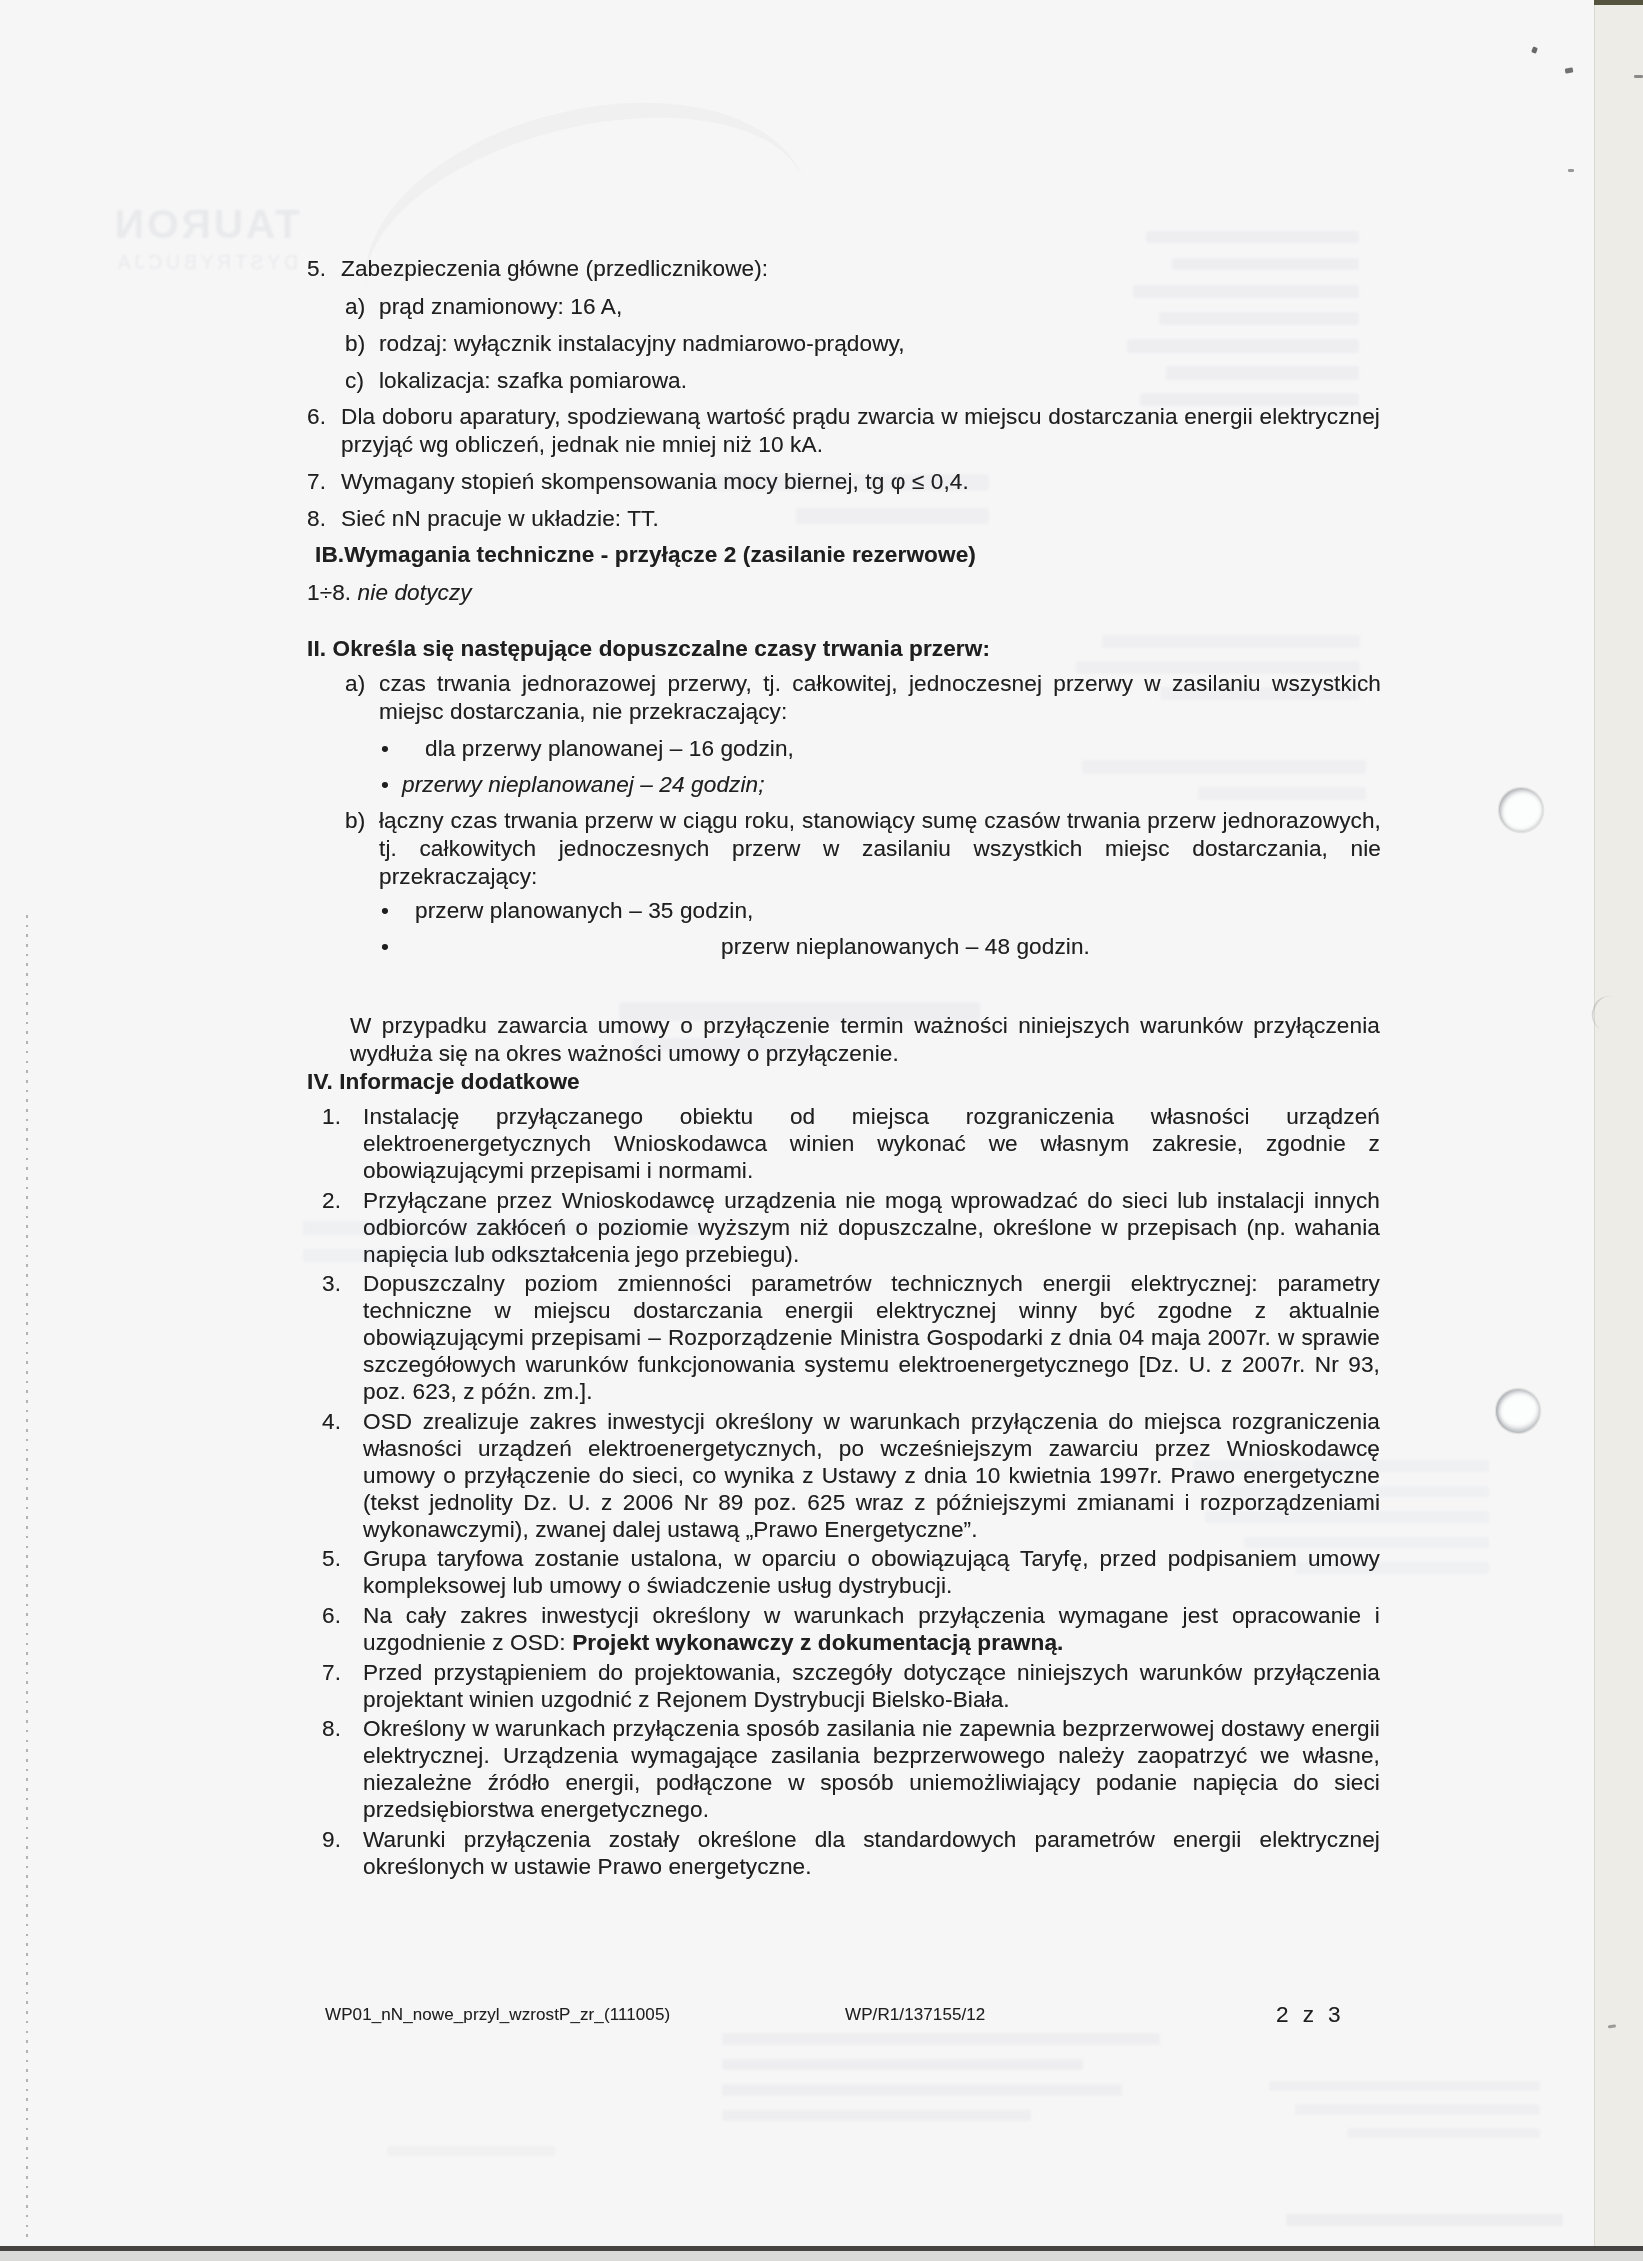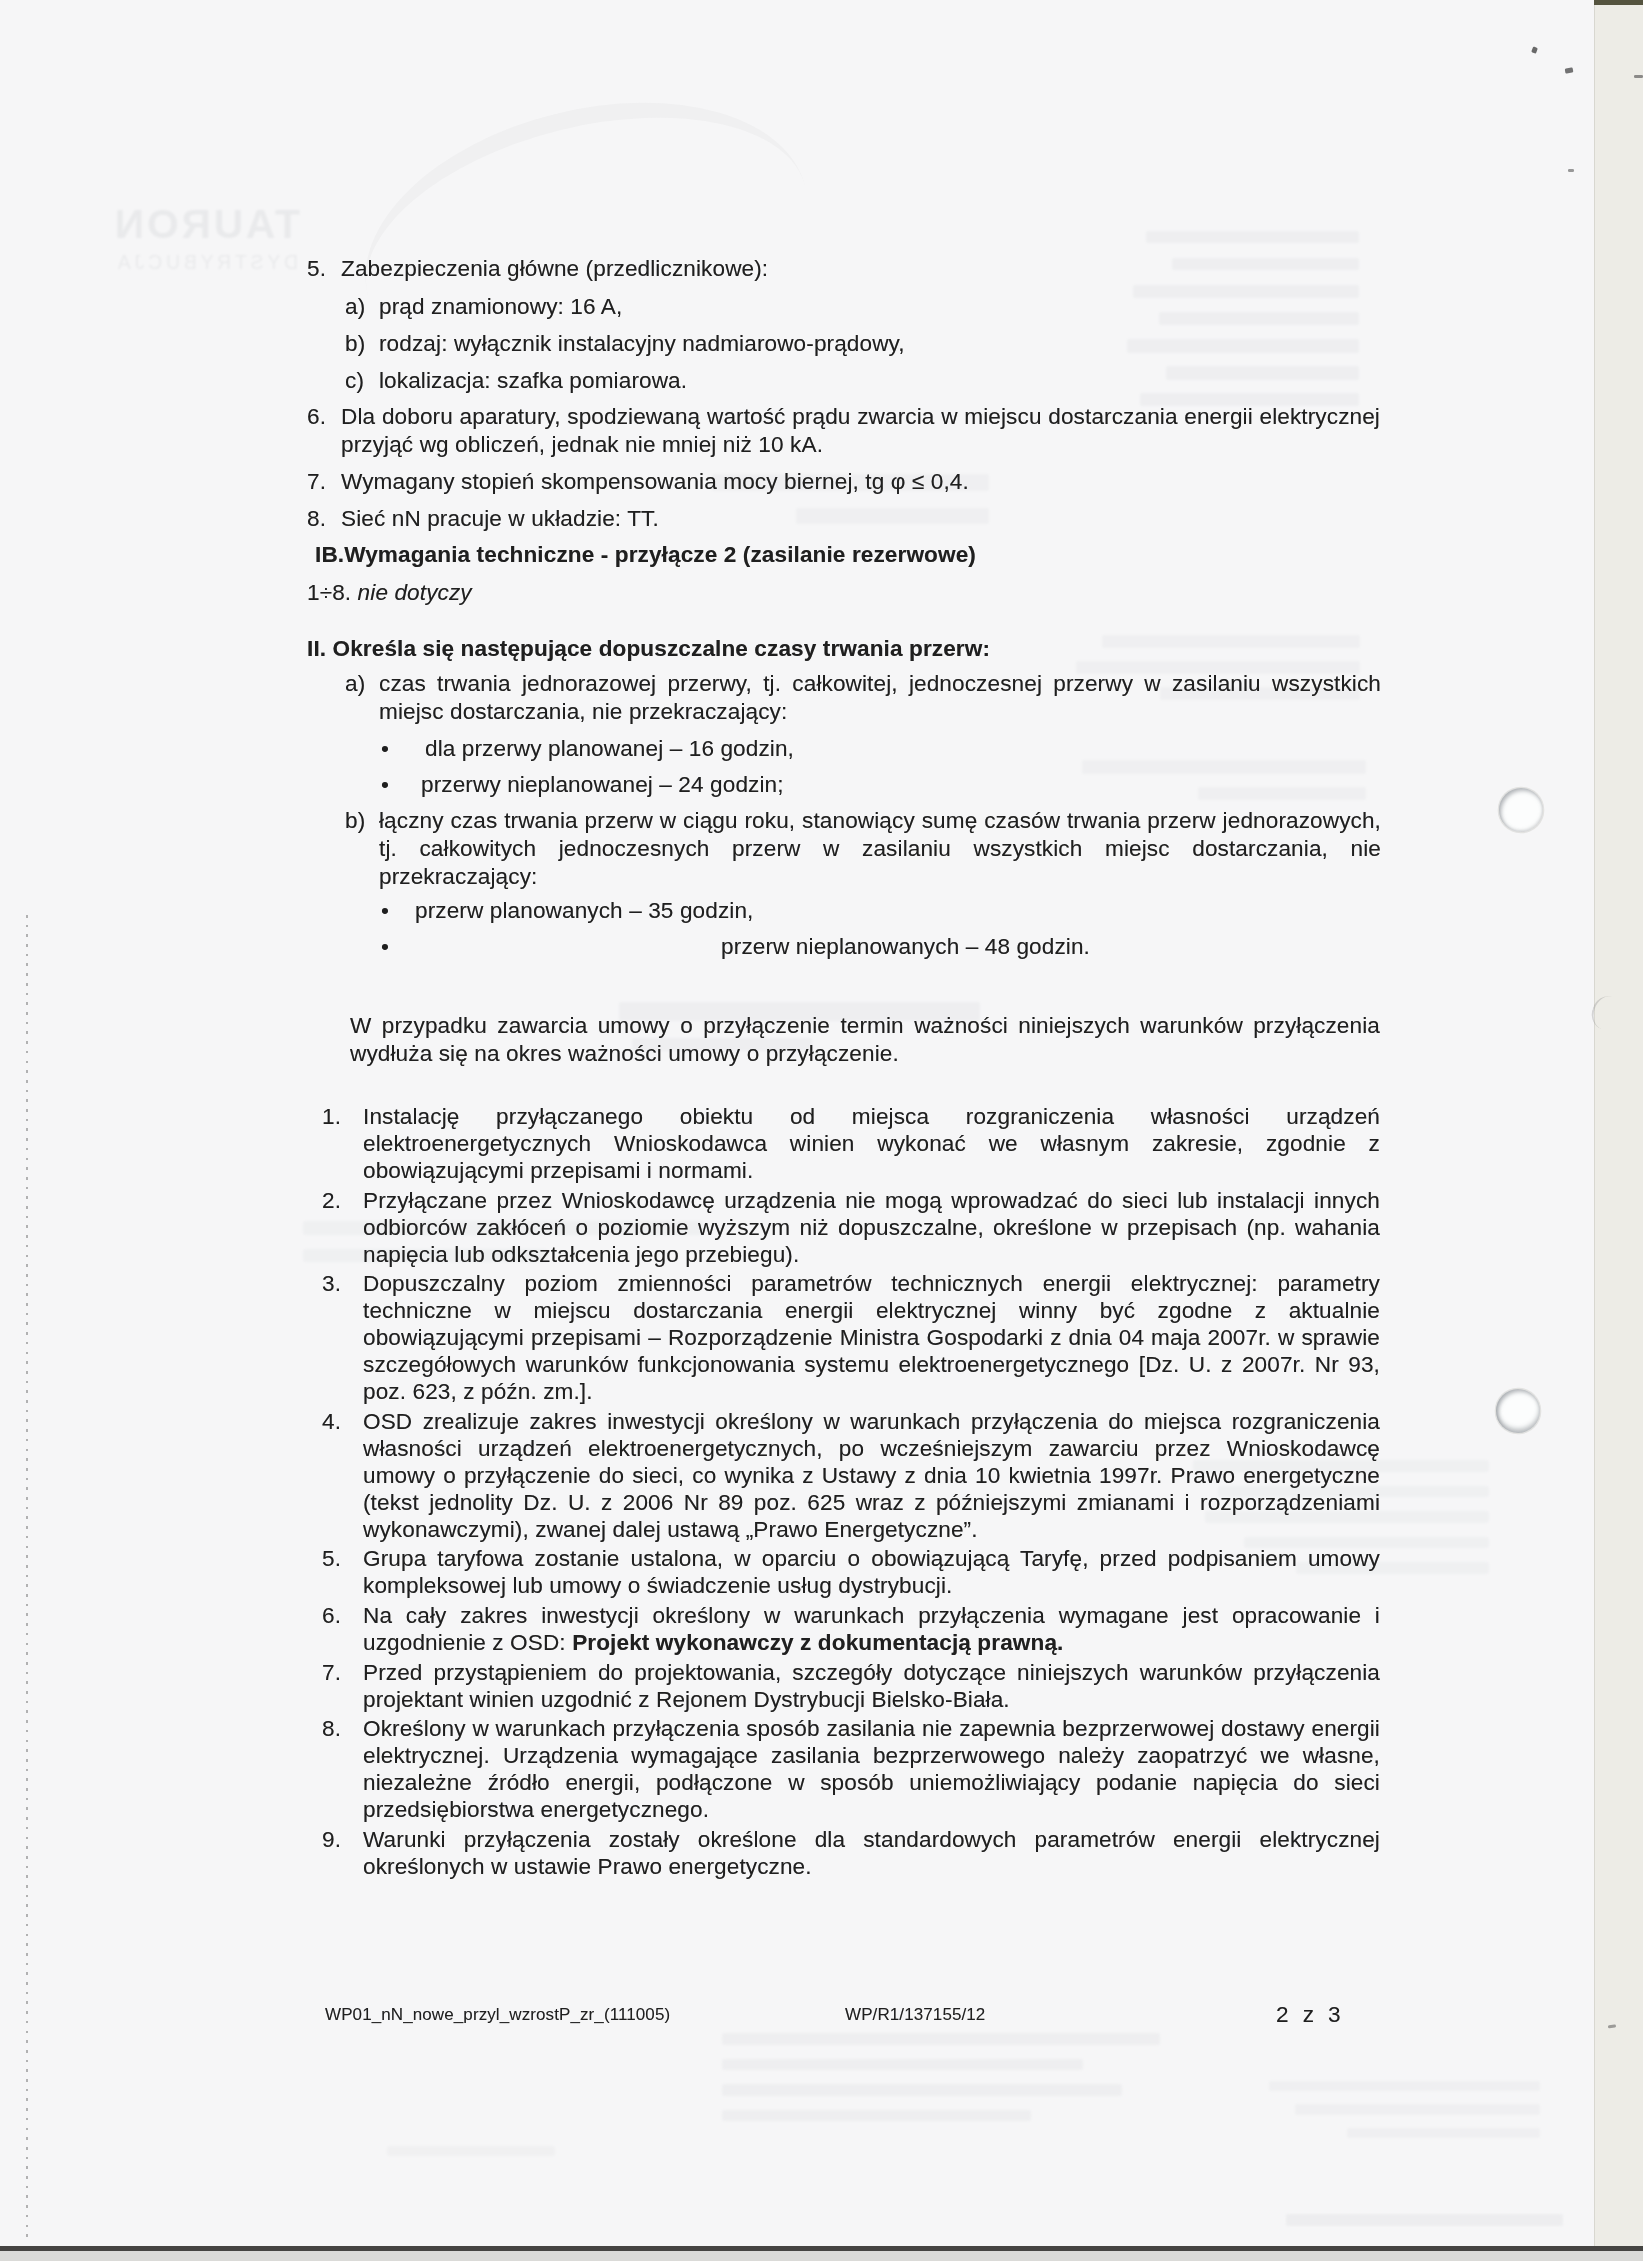--- a/index.html
+++ b/index.html
@@ -145,37 +145,38 @@
   <div class="li txt" style="left:345px;top:670px;width:1036px;">
     <span class="num">a)</span>
     <span class="body justify" style="margin-left:34px;">czas trwania jednorazowej przerwy, tj. całkowitej, jednoczesnej przerwy w zasilaniu wszystkich miejsc dostarczania, nie przekraczający:</span>
   </div>
   <div class="li txt" style="left:381px;top:735px;width:709px;">
     <span class="num">•</span>
     <span class="body" style="margin-left:44px;">dla przerwy planowanej – 16 godzin,</span>
   </div>
   <div class="li txt" style="left:381px;top:771px;width:709px;">
     <span class="num">•</span>
-    <span class="body" style="margin-left:40px;">przerwy nieplanowanej – 24 godzin;</span>
+    <span class="body" style="margin-left:21px;font-style:italic;">przerwy nieplanowanej – 24 godzin;</span>
   </div>
   <div class="li txt" style="left:345px;top:807px;width:1036px;">
     <span class="num">b)</span>
     <span class="body justify" style="margin-left:34px;">łączny czas trwania przerw w ciągu roku, stanowiący sumę czasów trwania przerw jednorazowych, tj. całkowitych jednoczesnych przerw w zasilaniu wszystkich miejsc dostarczania, nie przekraczający:</span>
   </div>
   <div class="li txt" style="left:381px;top:897px;width:709px;">
     <span class="num">•</span>
     <span class="body" style="margin-left:34px;">przerw planowanych – 35 godzin,</span>
   </div>
   <div class="li txt" style="left:381px;top:933px;width:709px;">
     <span class="num">•</span>
     <span class="body" style="margin-left:34px;text-align:right;">przerw nieplanowanych – 48 godzin.</span>
   </div>
 
   <div class="abs txt justify" style="left:350px;top:1012px;width:1030px;">W przypadku zawarcia umowy o przyłączenie termin ważności niniejszych warunków przyłączenia wydłuża się na okres ważności umowy o przyłączenie.</div>
 
+  <div class="abs txt b" style="left:307px;top:1068px;width:773px;">IV. Informacje dodatkowe</div>
   <div class="abs txt iv-list" style="left:322px;top:1103px;width:1058px;font-size:22.6px;">
     <p class="item">
       <span class="num">1.</span>
       <span>Instalację przyłączanego obiektu od miejsca rozgraniczenia własności urządzeń elektroenergetycznych Wnioskodawca winien wykonać we własnym zakresie, zgodnie z obowiązującymi przepisami i normami.</span>
     </p>
     <p class="item">
       <span class="num">2.</span>
       <span>Przyłączane przez Wnioskodawcę urządzenia nie mogą wprowadzać do sieci lub instalacji innych odbiorców zakłóceń o poziomie wyższym niż dopuszczalne, określone w przepisach (np. wahania napięcia lub odkształcenia jego przebiegu).</span>
     </p>
     <p class="item">

